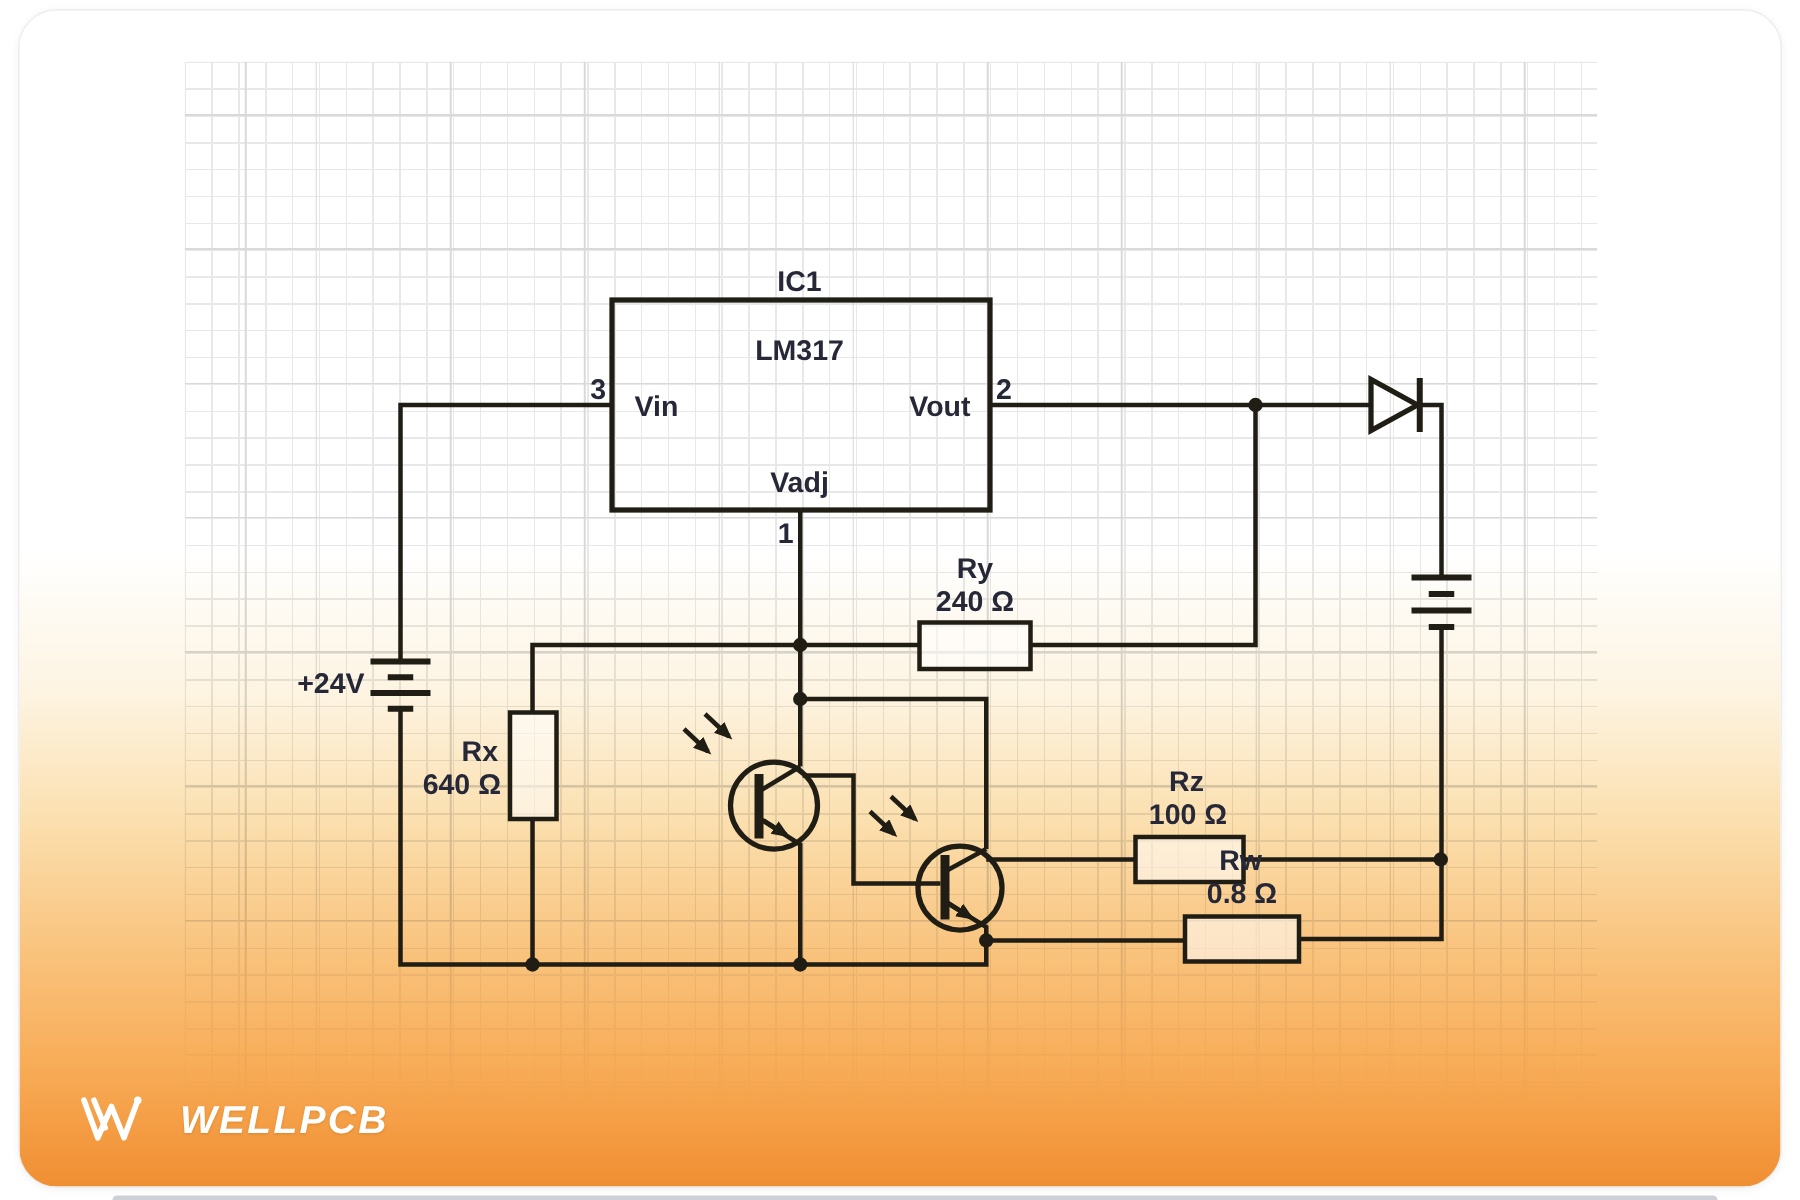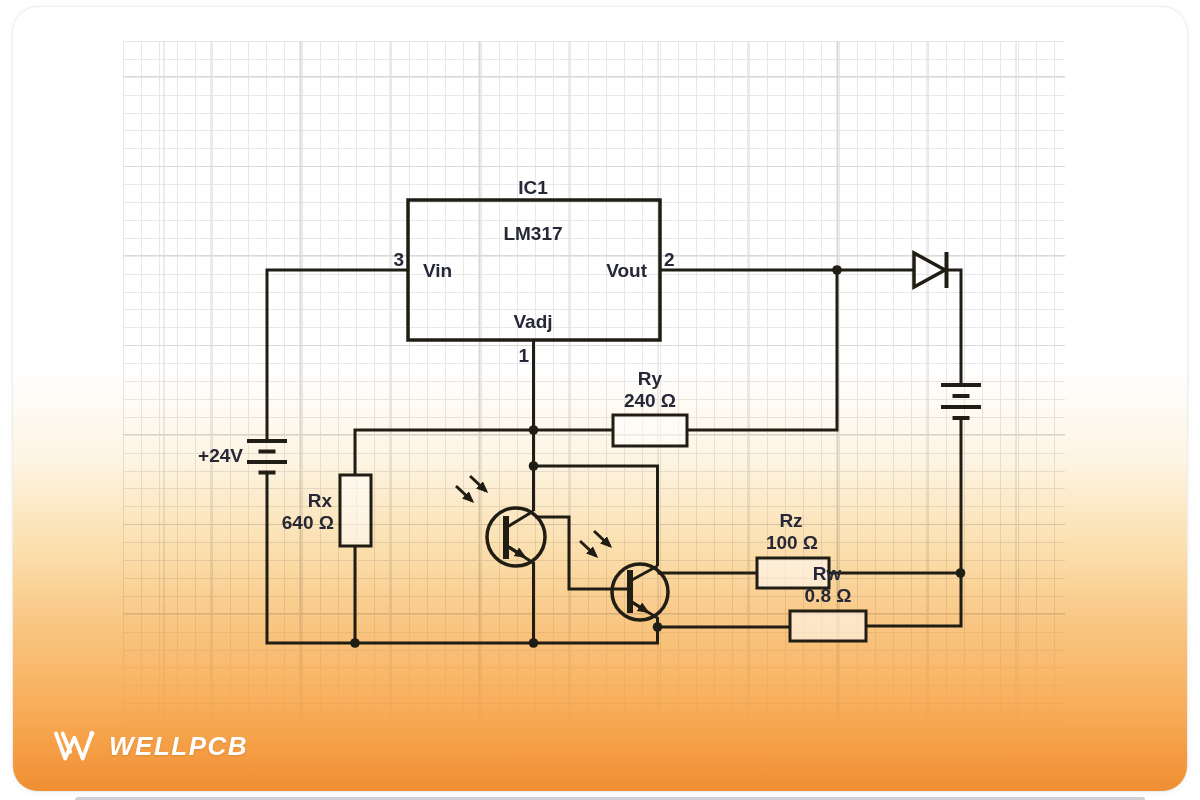--- a/index.html
+++ b/index.html
@@ -25,21 +25,21 @@
     mask-image:linear-gradient(to bottom,#000 0,#000 78%,transparent 98%);
   }
   svg.schem{position:absolute;left:0;top:0;width:1200px;height:800px;}
   .wire{stroke:#201d15;stroke-width:3;fill:none;}
   .wire4{stroke:#201d15;stroke-width:4;fill:none;}
   .bar{stroke:#201d15;stroke-width:6;fill:none;}
   .outline{stroke:#201d15;stroke-width:3.5;fill:none;}
   .rbox{stroke:#201d15;stroke-width:3;fill:rgba(255,255,255,.55);}
   .dot{fill:#201d15;stroke:none;}
   .lbl{font-family:"Liberation Sans",sans-serif;font-size:19px;font-weight:700;fill:#262837;}
-  .logo{position:absolute;left:38px;top:714px;height:50px;display:flex;align-items:center;gap:8px;}
+  .logo{position:absolute;left:38px;top:714px;height:50px;display:flex;align-items:center;gap:19px;}
   .logo-text{color:#ffffff;font-size:26px;font-weight:700;font-style:italic;letter-spacing:1.5px;
     text-shadow:0 1px 2px rgba(176,96,10,.35);}
   .bottom-strip{position:absolute;left:75px;top:797px;width:1070px;height:3px;
     background:#cdd0d6;border-radius:3px 3px 0 0;}
 </style>
 </head>
 <body>
 
 <div class="stage">
   <div class="card">

